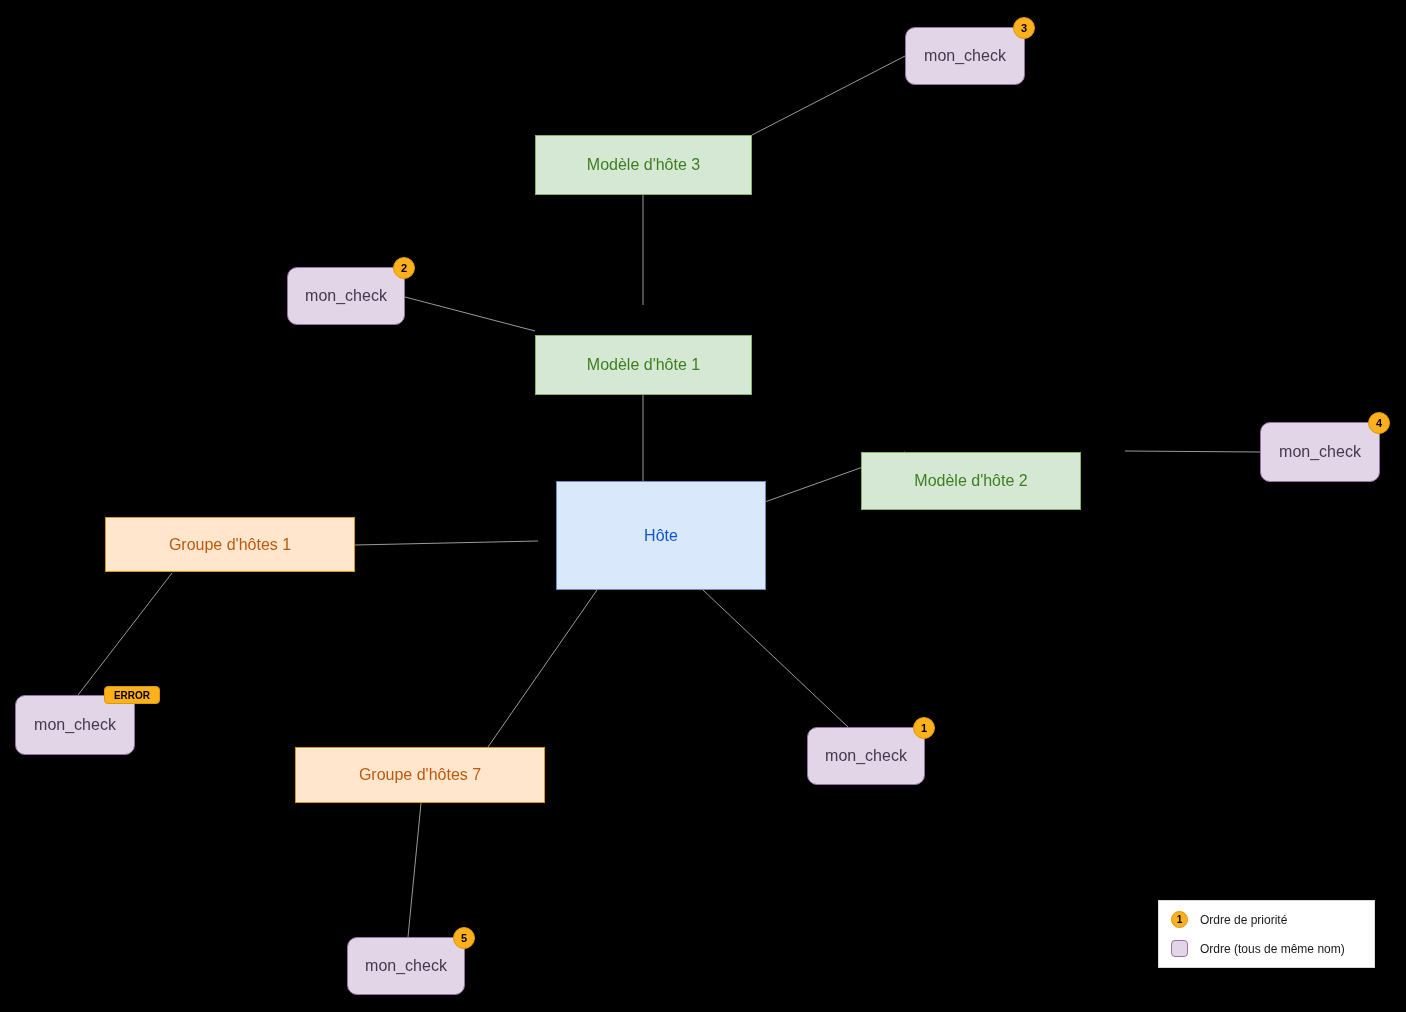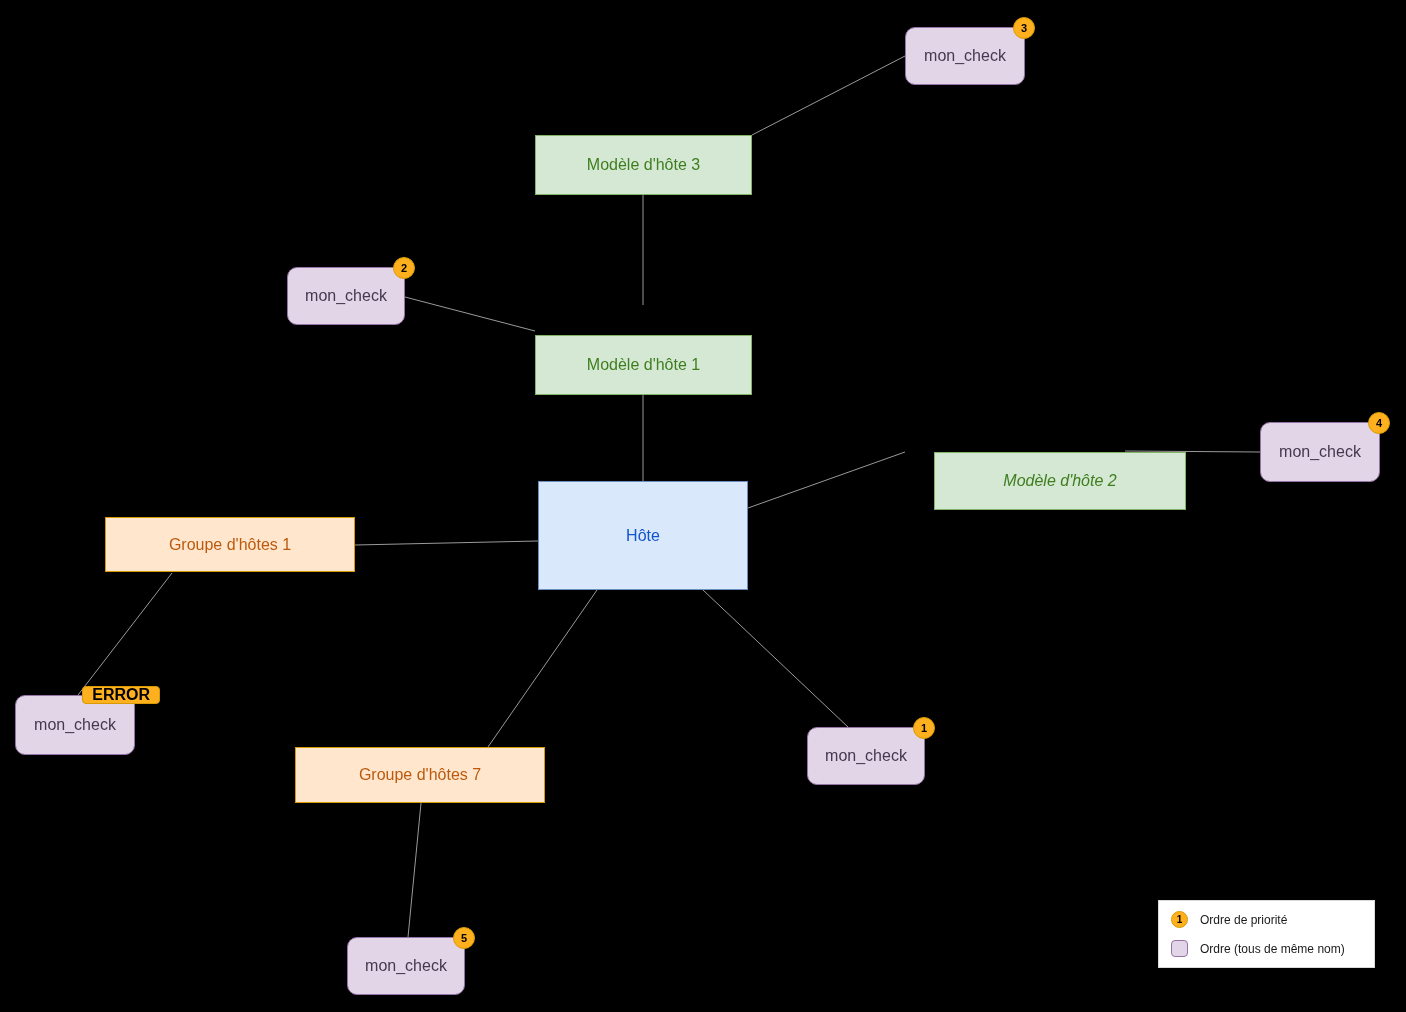--- a/index.html
+++ b/index.html
@@ -35,20 +35,21 @@
     justify-content: center;
     text-align: center;
     font-size: 16px;
     cursor: pointer;
   }
   .node .label { pointer-events: none; }
   .node.host {
     background: var(--host-fill);
     border: 1px solid var(--host-border);
     color: var(--host-text);
+    margin-left: 18px;
   }
   .node.template {
     background: var(--template-fill);
     border: 1px solid var(--template-border);
     color: var(--template-text);
     margin-top: 30px;
   }
   .node.group {
     background: var(--group-fill);
     border: 1px solid var(--group-border);
@@ -80,21 +81,21 @@
   .badge-rect {
     position: absolute;
     top: -10px;
     right: -26px;
     height: 18px;
     padding: 0 9px;
     border-radius: 4px;
     background: var(--badge-fill);
     border: 1px solid var(--badge-border);
     color: var(--badge-text);
-    font-size: 16px;
+    font-size: 10px;
     font-weight: bold;
     display: flex;
     align-items: center;
     justify-content: center;
     box-sizing: border-box;
   }
   .legend {
     position: absolute;
     left: 1158px;
     top: 900px;
@@ -159,21 +160,21 @@
   <div id="nodes">
       <div class="node host" style="left: 538px; top: 481px; width: 210px; height: 109px;">
         <span class="label">Hôte</span>
       </div>
       <div class="node template" style="left: 535px; top: 105px; width: 217px; height: 60px;">
         <span class="label">Modèle d'hôte 3</span>
       </div>
       <div class="node template" style="left: 535px; top: 305px; width: 217px; height: 60px;">
         <span class="label">Modèle d'hôte 1</span>
       </div>
-      <div class="node template" style="left: 934px; top: 422px; width: 252px; height: 58px; font-style: italic;">
+      <div class="node template" style="left: 861px; top: 422px; width: 220px; height: 58px;">
         <span class="label">Modèle d'hôte 2</span>
       </div>
       <div class="node group" style="left: 105px; top: 517px; width: 250px; height: 55px;">
         <span class="label">Groupe d'hôtes 1</span>
       </div>
       <div class="node group" style="left: 295px; top: 747px; width: 250px; height: 56px;">
         <span class="label">Groupe d'hôtes 7</span>
       </div>
       <div class="node check" style="left: 905px; top: 27px; width: 120px; height: 58px;">
         <span class="label">mon_check</span>

